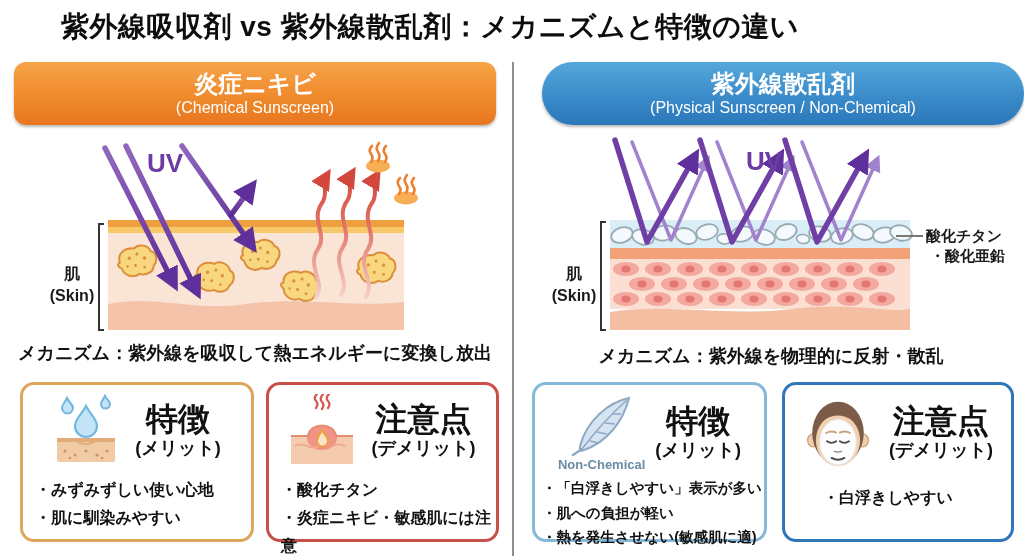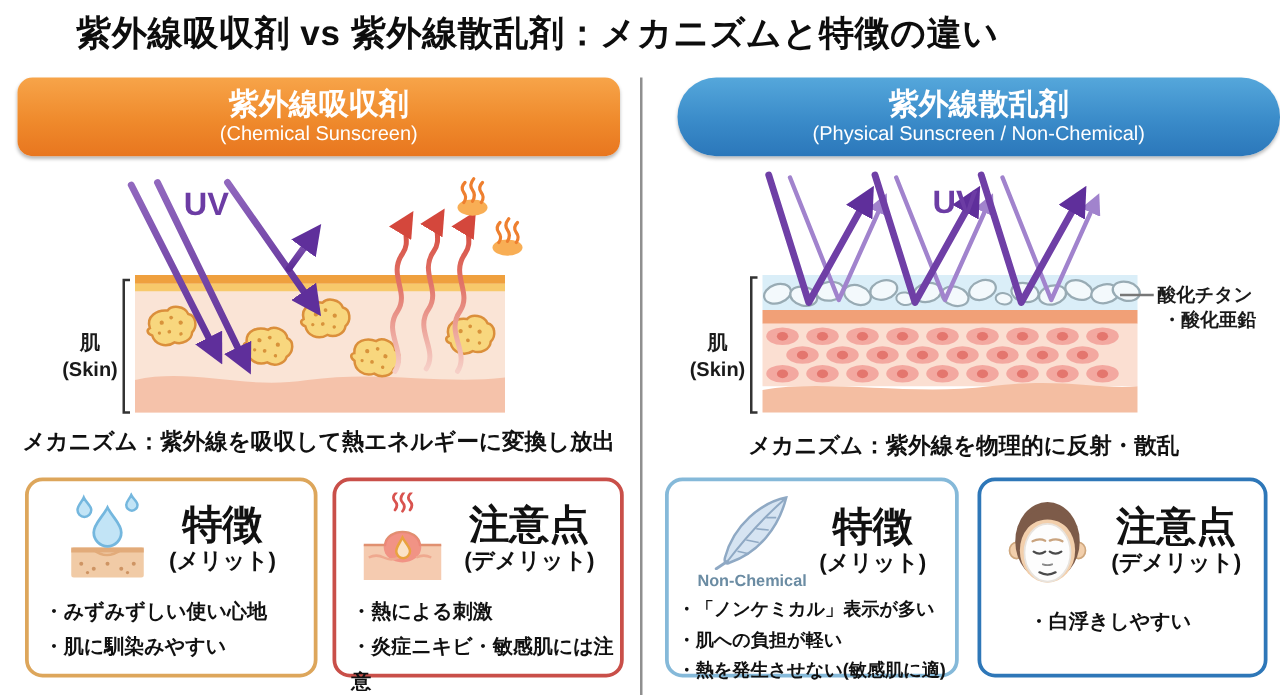--- a/index.html
+++ b/index.html
@@ -53,21 +53,21 @@
 </style>
 </head>
 <body>
 
 <div id="app">
 
   <div class="main-title">紫外線吸収剤 vs 紫外線散乱剤：メカニズムと特徴の違い</div>
   <div class="divider"></div>
 
   <div class="panel-header ph-left">
-    <div class="ph-title">紫外線吸収剤</div>
+    <div class="ph-title">炎症ニキビ</div>
     <div class="ph-sub">(Chemical Sunscreen)</div>
   </div>
 
   <svg class="diagram-svg dg-left" viewBox="0 0 482 206">
     <defs>
       <marker id="arwP" viewBox="0 0 10 10" refX="6.5" refY="5" markerWidth="4.4" markerHeight="4.4" orient="auto">
         <path d="M0,0 L10,5 L0,10 Z" fill="#5f2f9b"></path>
       </marker>
       <marker id="arwR" viewBox="0 0 10 10" refX="6.5" refY="5" markerWidth="5.2" markerHeight="5.2" orient="auto">
         <path d="M0,0 L10,5 L0,10 Z" fill="#d4473c"></path>
@@ -181,21 +181,21 @@
           <path d="M44,52 q6,-3 12,0" fill="none" stroke="#efa98f" stroke-width="2"></path>
           <path d="M33,36 C30.5,41 28,43.5 28,47 a5.5,5.5 0 0 0 11,0 C39,43.5 35.5,41 33,36 Z" fill="#fbe3c8" stroke="#e9a23f" stroke-width="2"></path>
         </svg>
       </div>
       <div class="box-titles">
         <div class="box-title">注意点</div>
         <div class="box-sub">(デメリット)</div>
       </div>
     </div>
     <ul class="box-items items-l">
-      <li>・熱による刺激</li>
+      <li>・酸化チタン</li>
       <li>・炎症ニキビ・敏感肌には注意</li>
     </ul>
   </div>
 
   <div class="panel-header ph-right">
     <div class="ph-title">紫外線散乱剤</div>
     <div class="ph-sub">(Physical Sunscreen / Non-Chemical)</div>
   </div>
 
   <svg class="diagram-svg dg-right" viewBox="0 0 482 206">
@@ -302,21 +302,21 @@
           <path d="M19,55 L10,61" stroke="#8fa9c4" stroke-width="2.4" stroke-linecap="round"></path>
         </svg>
         <div class="icon-caption">Non-Chemical</div>
       </div>
       <div class="box-titles">
         <div class="box-title">特徴</div>
         <div class="box-sub">(メリット)</div>
       </div>
     </div>
     <ul class="box-items items-r1">
-      <li>・「ノンケミカル」表示が多い</li>
+      <li>・「白浮きしやすい」表示が多い</li>
       <li>・肌への負担が軽い</li>
       <li>・熱を発生させない(敏感肌に適)</li>
     </ul>
   </div>
 
   <div class="box box-caution-r">
     <div class="box-head">
       <div class="box-icon-wrap">
         <svg width="70" height="78" viewBox="0 0 76 84">
           <ellipse cx="11" cy="50" rx="6" ry="7" fill="#f2cfac" stroke="#cfa87f" stroke-width="1.5"></ellipse>

